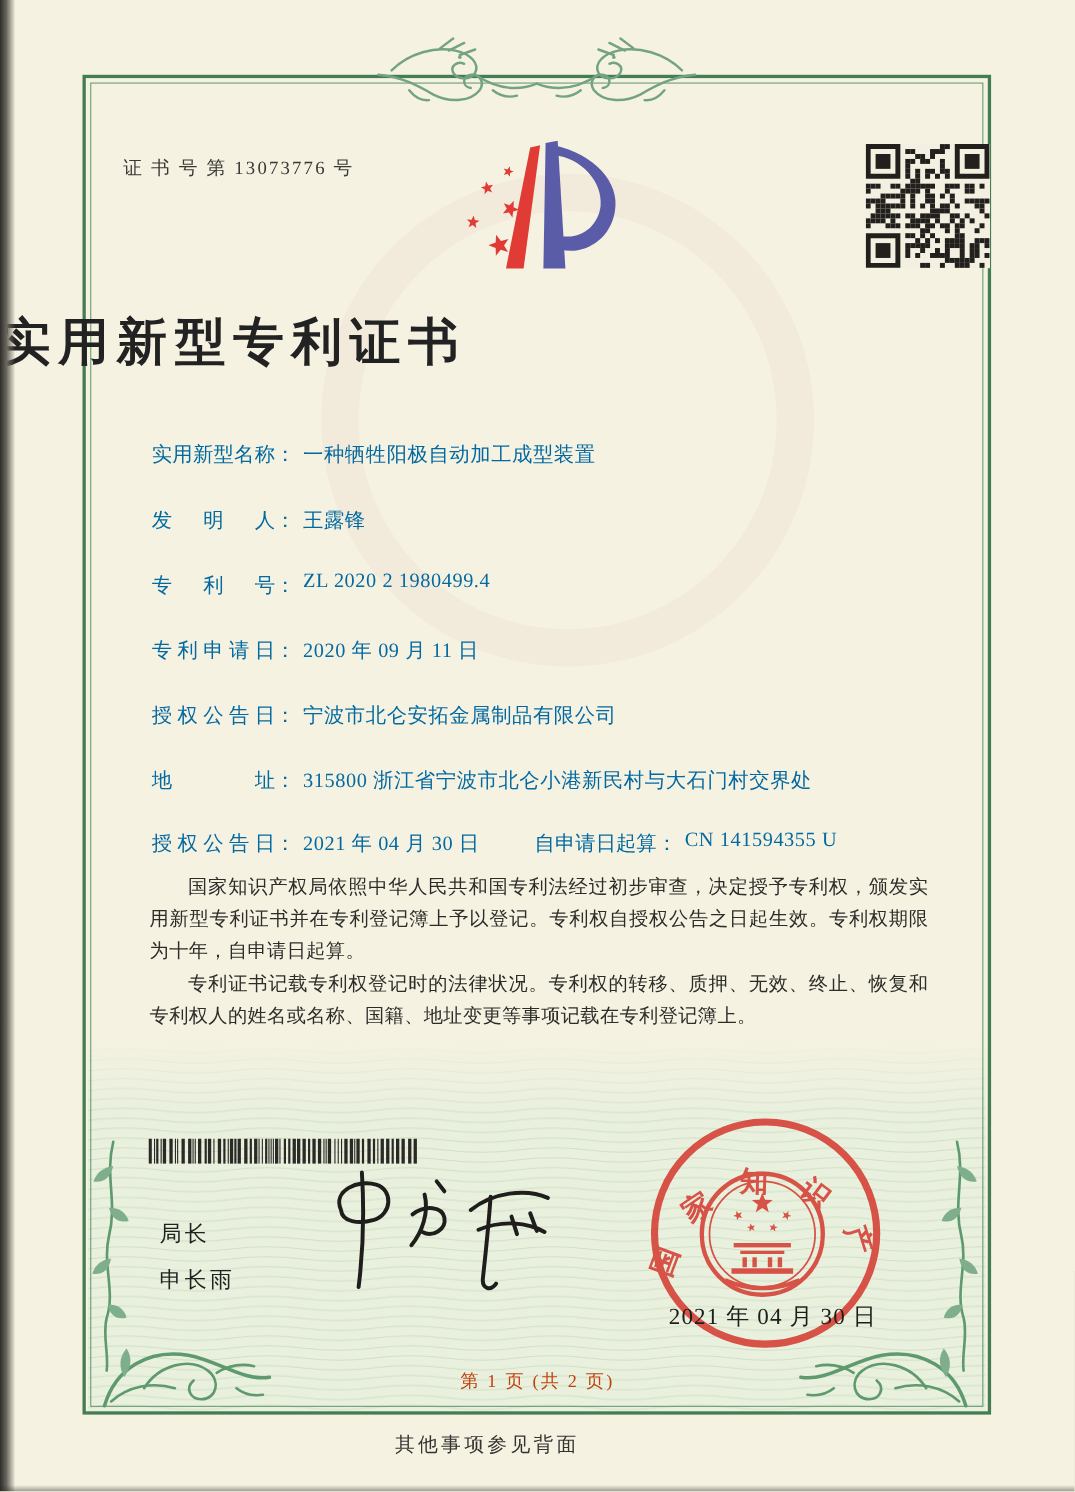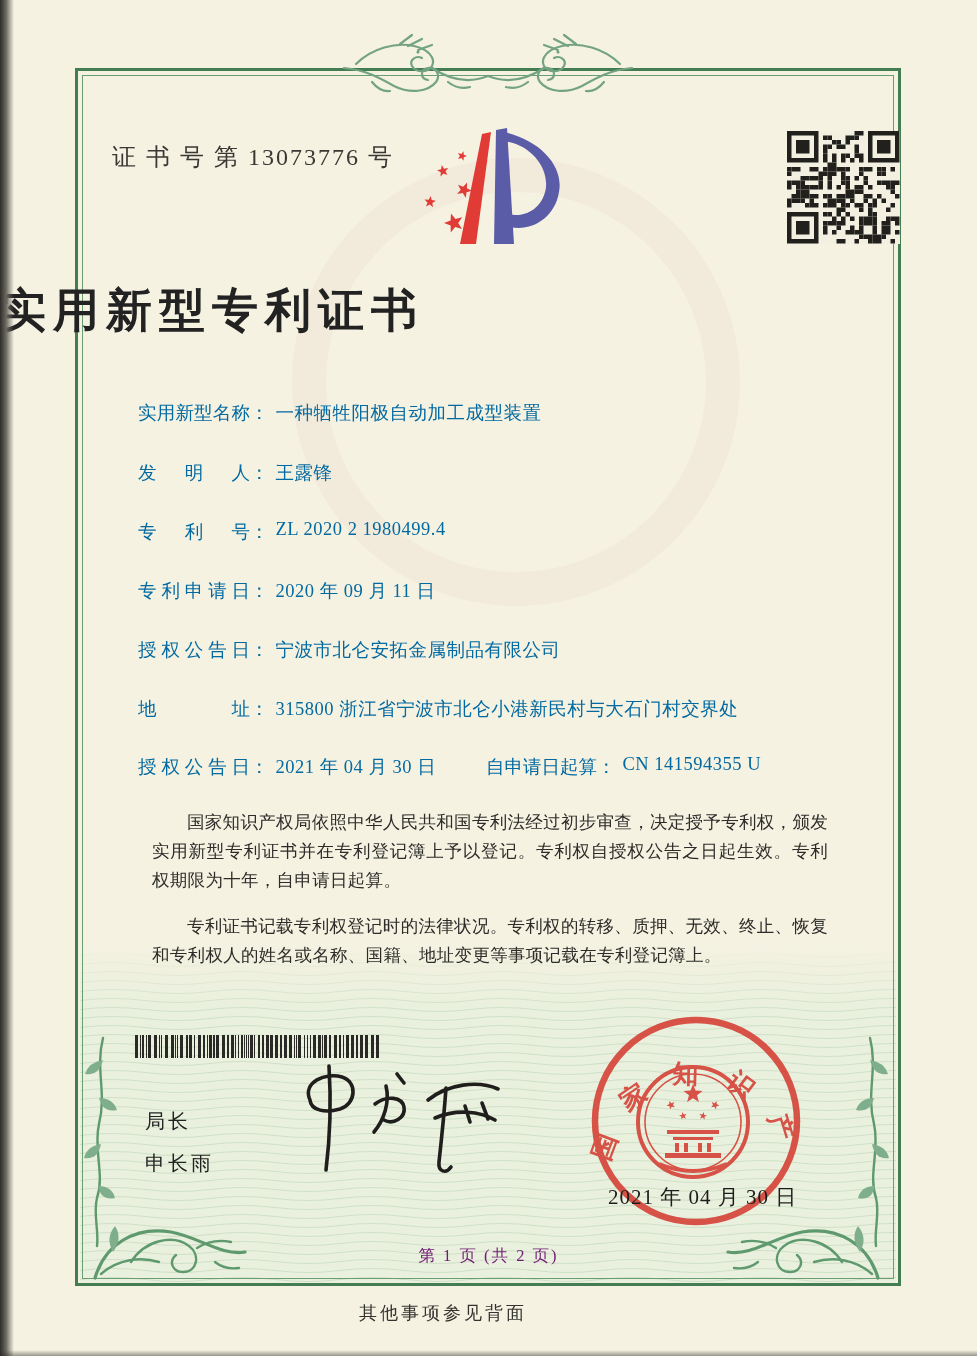--- a/index.html
+++ b/index.html
@@ -12,46 +12,46 @@
   .watermark-circle{position:absolute;left:292px;top:158px;width:380px;height:380px;border-radius:50%;
         border:34px solid rgba(214,150,122,0.07);}
   .border-frame{position:absolute;left:75px;top:68px;width:820px;height:1212px;
         border:3px solid #447d52;}
   .border-frame::before{content:"";position:absolute;inset:4px;border:1px solid #699d72;}
   .green-band{position:absolute;left:80px;top:942px;width:816px;height:1338px;height:344px;
         background:#e9f0dd;}
   .band-fade{position:absolute;left:0;top:0;width:100%;height:70px;
         background:linear-gradient(to bottom,#f5f2e2 0,rgba(245,242,226,0) 100%);}
   .wave-svg{position:absolute;left:0;top:0;width:100%;height:100%;}
-  .cert-no{position:absolute;left:112px;top:141px;font-size:24px;letter-spacing:2px;color:#3a3834;}
+  .cert-no{position:absolute;left:112px;top:141px;font-size:17px;letter-spacing:2px;color:#3a3834;}
   .logo-svg{position:absolute;left:418px;top:128px;width:150px;height:124px;}
   .qr-svg{position:absolute;left:787px;top:131px;width:113px;height:113px;}
   .page-title{position:absolute;left:0;top:280px;width:975px;text-align:left;
         font-size:46px;font-weight:700;letter-spacing:7px;color:#222;}
   .field-row{position:absolute;left:138px;width:740px;height:30px;font-size:18.5px;color:#0369a1;}
   .f-label{display:inline-block;width:112px;text-align:justify;text-align-last:justify;vertical-align:top;}
   .f-colon{display:inline-block;vertical-align:top;}
   .f-value{display:inline-block;margin-left:7px;vertical-align:top;letter-spacing:.5px;white-space:nowrap;}
   .grant-group{position:absolute;left:348px;top:0;white-space:nowrap;}
   .body-text{position:absolute;left:136px;top:792px;width:708px;font-size:17.5px;line-height:1.67;
         text-align:justify;color:#2d2c29;letter-spacing:.3px;}
-  .body-text p{margin:16px;text-indent:2em;}
+  .body-text p{margin:0;text-indent:2em;}
   .barcode-svg{position:absolute;left:135px;top:1035px;width:250px;height:23px;}
   .flourish{position:absolute;width:170px;height:250px;}
   .flourish.fl-left{left:77px;top:1034px;}
   .flourish.fl-right{left:726px;top:1034px;transform:scaleX(-1);}
   .ornament-top{position:absolute;left:338px;top:30px;width:300px;height:74px;}
   .commissioner{position:absolute;left:145px;font-size:20px;letter-spacing:3px;color:#222;}
   .c-title{top:1108px;}
   .c-name{top:1150px;}
   .signature-svg{position:absolute;left:280px;top:1060px;width:235px;height:125px;}
   .seal-svg{position:absolute;left:581px;top:1006px;width:230px;height:230px;opacity:.9;}
   .seal-date{position:absolute;left:608px;top:1183px;font-size:21px;letter-spacing:1px;color:#1e1d1b;}
   .page-number{position:absolute;left:0;top:1245px;width:977px;text-align:center;font-size:16.5px;
-        letter-spacing:2px;color:#701a75;}
+        letter-spacing:2px;color:#c2410c;}
   .back-note{position:absolute;left:0;top:1301px;width:886px;text-align:center;font-size:18px;
         letter-spacing:3px;color:#33322f;}
 </style>
 </head>
 <body>
 
 <div class="page">
 
   <div class="watermark-circle"></div>
 

